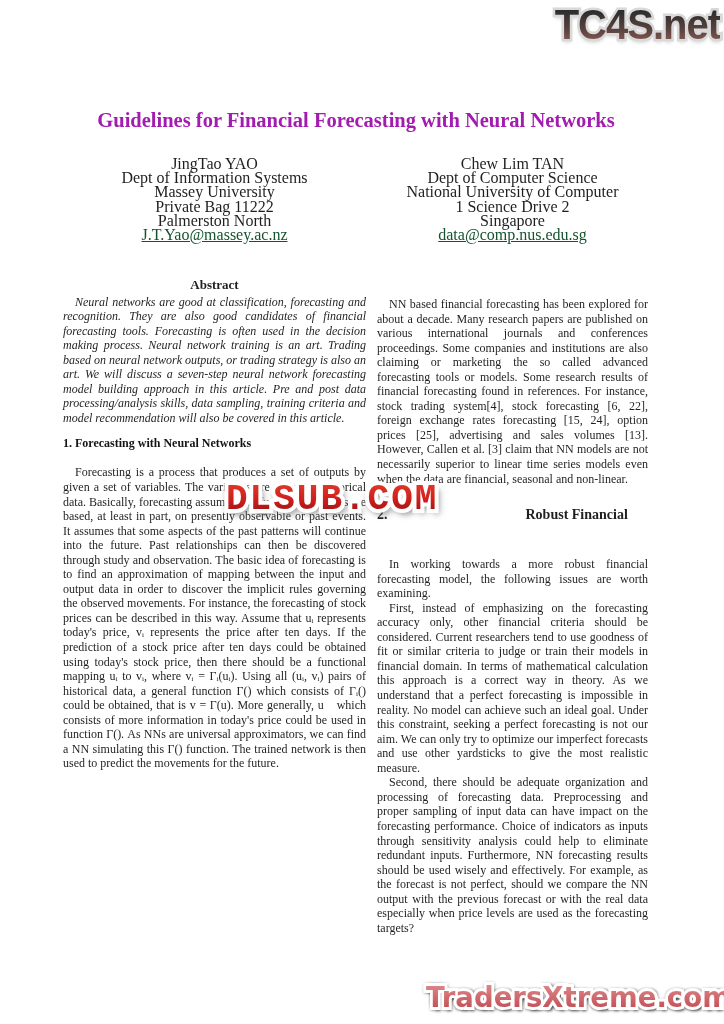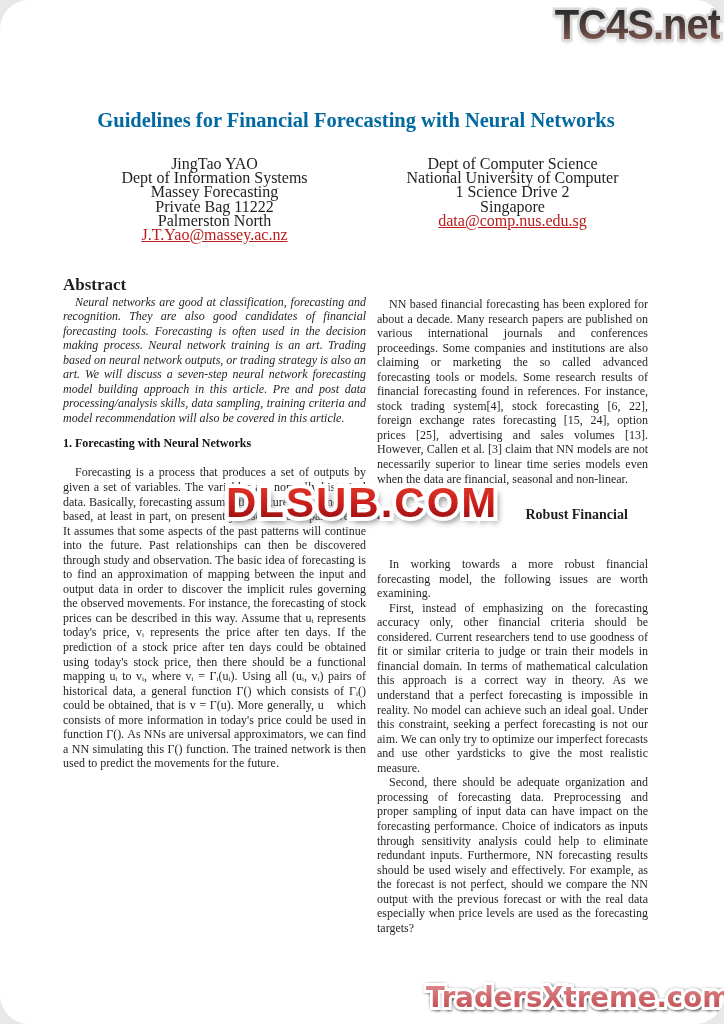--- a/index.html
+++ b/index.html
@@ -1,43 +1,42 @@
 <!DOCTYPE html>
 <html><head>
 <meta charset="utf-8">
 <style>
   html,body { margin:0; padding:0; background:#e8e8e8; }
   .page {
     position:relative; width:724px; height:1024px; margin:0 auto;
     background:#ffffff; overflow:hidden;
     font-family:"Liberation Serif","DejaVu Serif",serif;
     color:#1f1f1f;
-    border-radius:29px;
   }
 
   
   .title {
     position:absolute; top:109px; left:63px; width:586px;
     margin:0; text-align:center;
-    font-size:20.5px; font-weight:bold; color:#0369a1;
+    font-size:20.5px; font-weight:bold; color:#a21caf;
   }
   .author-block {
     position:absolute; top:157px; text-align:center;
     font-size:16px; line-height:14.2px;
   }
   .author-left  { left:63px;  width:303px; }
   .author-right { left:377px; width:271px; }
-  .email-link { color:#b91c1c; text-decoration:underline; cursor:pointer; }
+  .email-link { color:#14532d; text-decoration:underline; cursor:pointer; }
 
   
   .col { position:absolute; top:278px; font-size:12px; line-height:14.55px; }
   .col-left  { left:63px;  width:303px; }
   .col-right { left:377px; width:271px; padding-top:3px;margin-top:16px; }
   .col p { margin:0; text-align:justify; text-indent:12px; }
-  .abstract-head { margin:0 0 2px 0; text-align:left; font-size:17px; font-weight:bold; }
+  .abstract-head { margin:0 0 2px 0; text-align:center; font-size:13px; font-weight:bold; }
   .abstract-text { font-style:italic; }
   .sec-head { margin:10px 0 13px 0; font-size:12px; font-weight:bold; line-height:17px; color:#141414; }
   .sec2-head { margin:20px 0 34px 0; font-size:14px; font-weight:bold; line-height:17px; white-space:nowrap; }
   .sec2-spacer { display:inline-block; width:138px; }
 
   
   .wm { position:absolute; display:inline-block; white-space:nowrap; }
   .wm .under { position:absolute; left:0; top:0; z-index:0; }
   .wm .over  { position:relative; z-index:1; }
 
@@ -45,22 +44,22 @@
     top:2px; right:4px; z-index:6;
     font-family:"Liberation Sans","DejaVu Sans",sans-serif;
     font-weight:900; font-size:40px; line-height:1.1; letter-spacing:-1px;
     transform:scaleY(1.04); transform-origin:top right;
   }
   .wm-tc4s .under { color:#d6d6d6; -webkit-text-stroke:5px #d9d9d9; text-shadow:0 2px 4px #c6c6c6; }
   .wm-tc4s .over  { color:#4a3a36; }
 
   .wm-dlsub {
     left:226px; top:479px; z-index:5;
-    font-family:Liberation Sans, sans-serif;
-    font-weight:bold; font-size:42px; line-height:1.15; letter-spacing:2px;
+    font-family:Liberation Mono, monospace;
+    font-weight:bold; font-size:36px; line-height:1.15; letter-spacing:2px;
   }
   .wm-dlsub .under {
     color:#ffffff; -webkit-text-stroke:8px #ffffff;
     text-shadow:4px 5px 6px rgba(105,105,105,0.9),
                 -3px 3px 5px rgba(130,130,130,0.55),
                 0 -2px 4px rgba(150,150,150,0.4);
   }
   .wm-dlsub .over { color:#c21d1b; }
 
   .wm-traders {
@@ -99,27 +98,28 @@
   <div class="wm wm-tc4s">
     <span class="under">TC4S.net</span>
     <span class="over">TC4S.net</span>
   </div>
 
   <h1 class="title">Guidelines for Financial Forecasting with Neural Networks</h1>
 
   <div class="author-block author-left">
     <div>JingTao YAO</div>
     <div>Dept of Information Systems</div>
-    <div>Massey Forecasting</div>
+    <div>Massey University</div>
     <div>Private Bag 11222</div>
     <div>Palmerston North</div>
     <div><a class="email-link">J.T.Yao@massey.ac.nz</a></div>
   </div>
 
   <div class="author-block author-right">
+    <div>Chew Lim TAN</div>
     <div>Dept of Computer Science</div>
     <div>National University of Computer</div>
     <div>1 Science Drive 2</div>
     <div>Singapore</div>
     <div><a class="email-link">data@comp.nus.edu.sg</a></div>
   </div>
 
   <div class="col col-left">
     <h3 class="abstract-head">Abstract</h3>
     <p class="abstract-text">Neural networks are good at classification, forecasting and recognition. They are also good candidates of financial forecasting tools. Forecasting is often used in the decision making process. Neural network training is an art. Trading based on neural network outputs, or trading strategy is also an art. We will discuss a seven-step neural network forecasting model building approach in this article. Pre and post data processing/analysis skills, data sampling, training criteria and model recommendation will also be covered in this article.</p>

